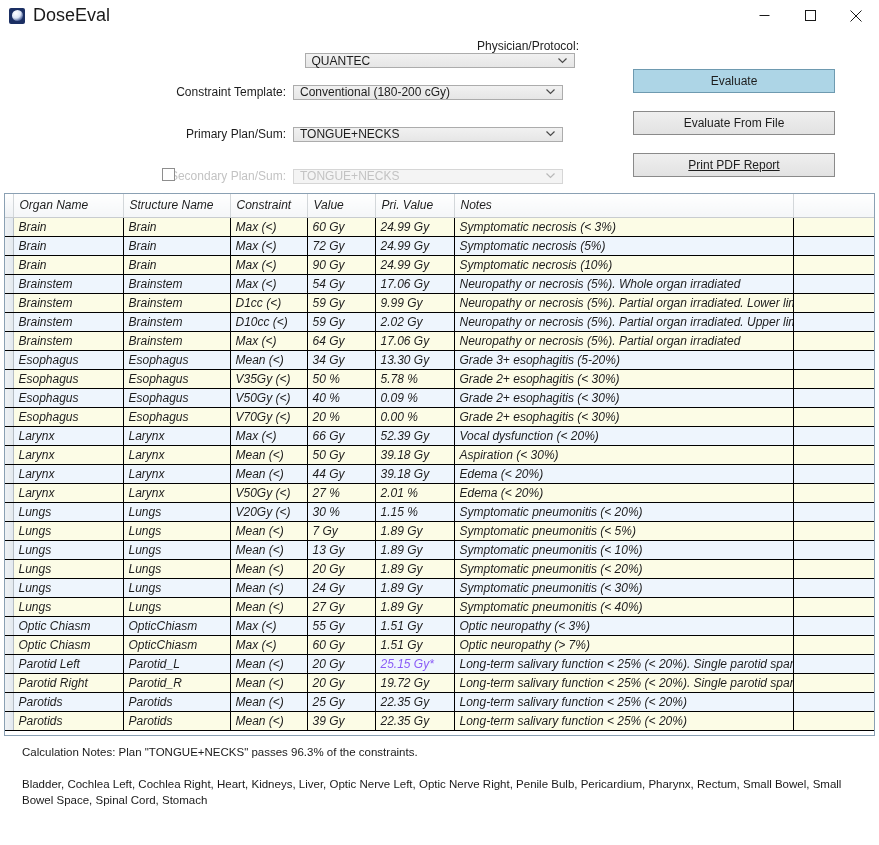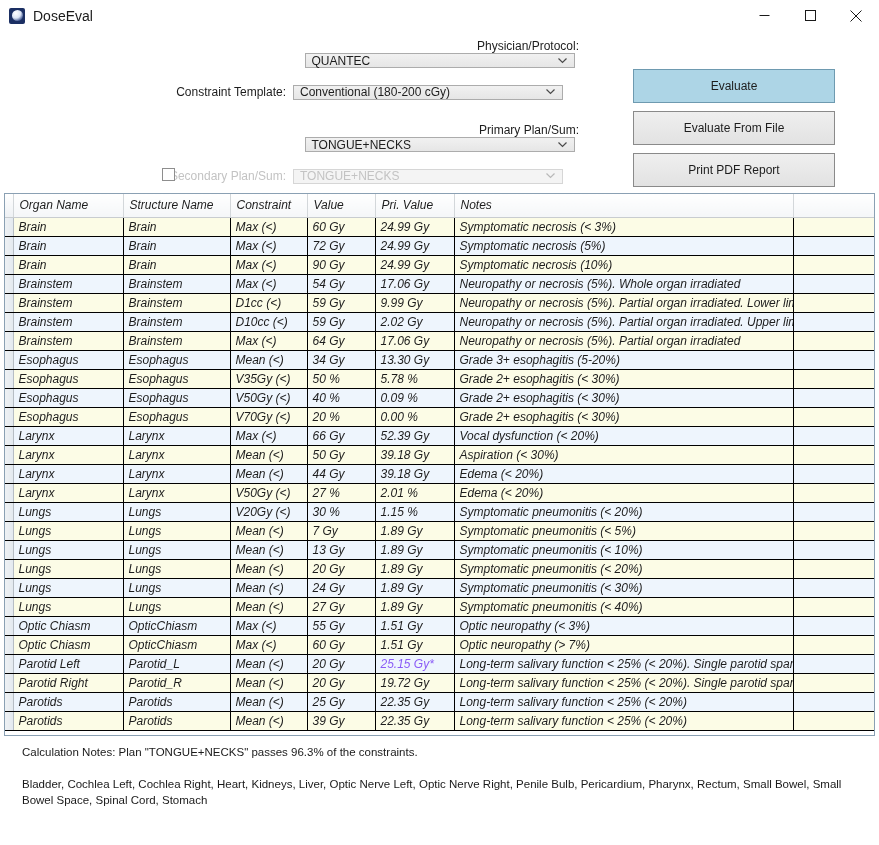--- a/index.html
+++ b/index.html
@@ -37,21 +37,21 @@
   }
   .app-icon::after {
     content: "";
     position: absolute;
     left: 3px; top: 2px;
     width: 11px; height: 11px;
     border-radius: 50%;
     background: radial-gradient(circle at 35% 30%, #ffffff 0%, #dde6f5 45%, #4a5f96 75%, #23386e 100%);
   }
   .app-title {
-    font-size: 14px;
+    font-size: 18px;
     color: #1a1a1a;
     text-align: right;
   }
   .wincontrols {
     position: absolute;
     right: 0;
     top: 0;
     height: 31px;
     display: flex;
   }
@@ -120,21 +120,21 @@
     right: 7px;
     top: 0;
     height: 100%;
     display: flex;
     align-items: center;
   }
   .combo .caret svg { display:block; }
   .btn {
     position: absolute;
     width: 202px;
-    height: 34px;
+    height: 24px;
     border: 1px solid #8a8a8a;
     background: linear-gradient(to bottom, #efefef 0%, #e2e2e2 100%);
     box-sizing: border-box;
     display: flex;
     align-items: center;
     justify-content: center;
     font-size: 12px;
     color: #1d1d1d;
   }
   .btn.primary {
@@ -258,21 +258,21 @@
     <div class="combo">
       <span>Conventional (180-200 cGy)</span>
       <span class="caret">
         <svg width="9" height="6" viewBox="0 0 9 6">
             <polyline points="0.5,0.5 4.5,4.5 8.5,0.5" fill="none" stroke="#4a4a4a" stroke-width="1.2"></polyline>
           </svg>
       </span>
     </div>
   </div>
 
-  <div class="frow" style="top:92px;flex-direction:column;">
+  <div class="frow" style="top:92px;">
     <div class="flabel">Primary Plan/Sum:</div>
     <div class="combo">
       <span>TONGUE+NECKS</span>
       <span class="caret">
         <svg width="9" height="6" viewBox="0 0 9 6">
             <polyline points="0.5,0.5 4.5,4.5 8.5,0.5" fill="none" stroke="#4a4a4a" stroke-width="1.2"></polyline>
           </svg>
       </span>
     </div>
   </div>
@@ -285,21 +285,21 @@
       <span class="caret">
         <svg width="9" height="6" viewBox="0 0 9 6">
             <polyline points="0.5,0.5 4.5,4.5 8.5,0.5" fill="none" stroke="#b9b9b9" stroke-width="1.2"></polyline>
           </svg>
       </span>
     </div>
   </div>
 
   <div class="btn primary" style="left:633px; top:38px;">Evaluate</div>
   <div class="btn" style="left:633px; top:80px;">Evaluate From File</div>
-  <div class="btn" style="left:633px; top:122px;">Print PDF Report</div>
+  <div class="btn" style="left:633px; top:122px;text-decoration:underline;">Print PDF Report</div>
 </div>
 
 <div class="grid-wrap">
   <table class="grid">
     <colgroup>
       <col style="width:8px">
       <col style="width:110px">
       <col style="width:107px">
       <col style="width:77px">
       <col style="width:68px">

